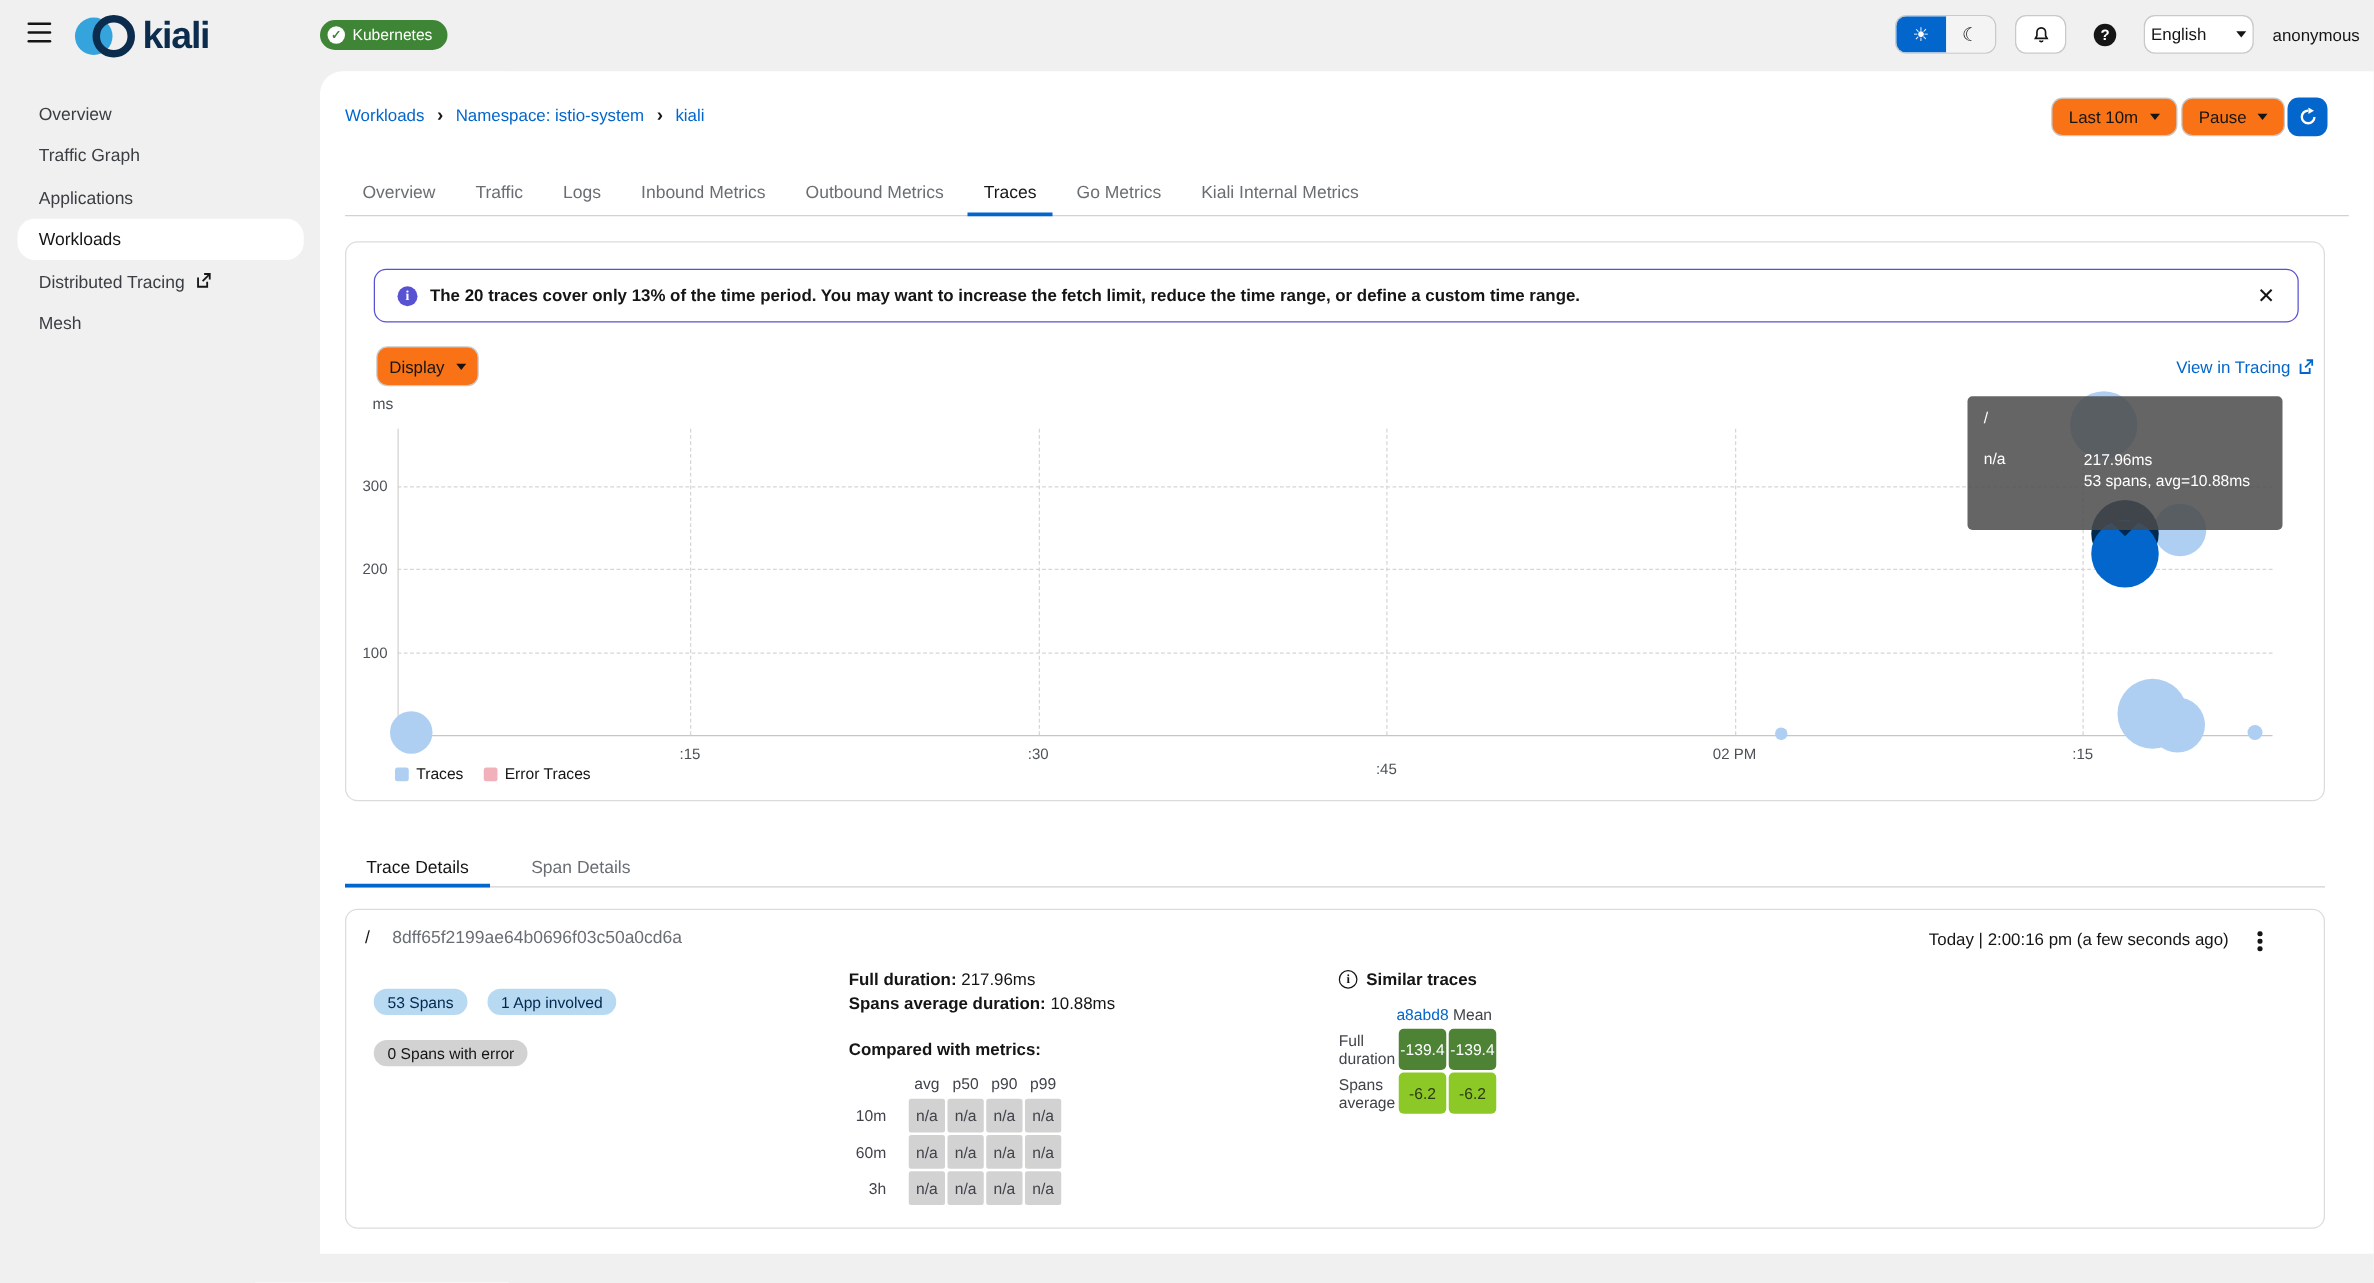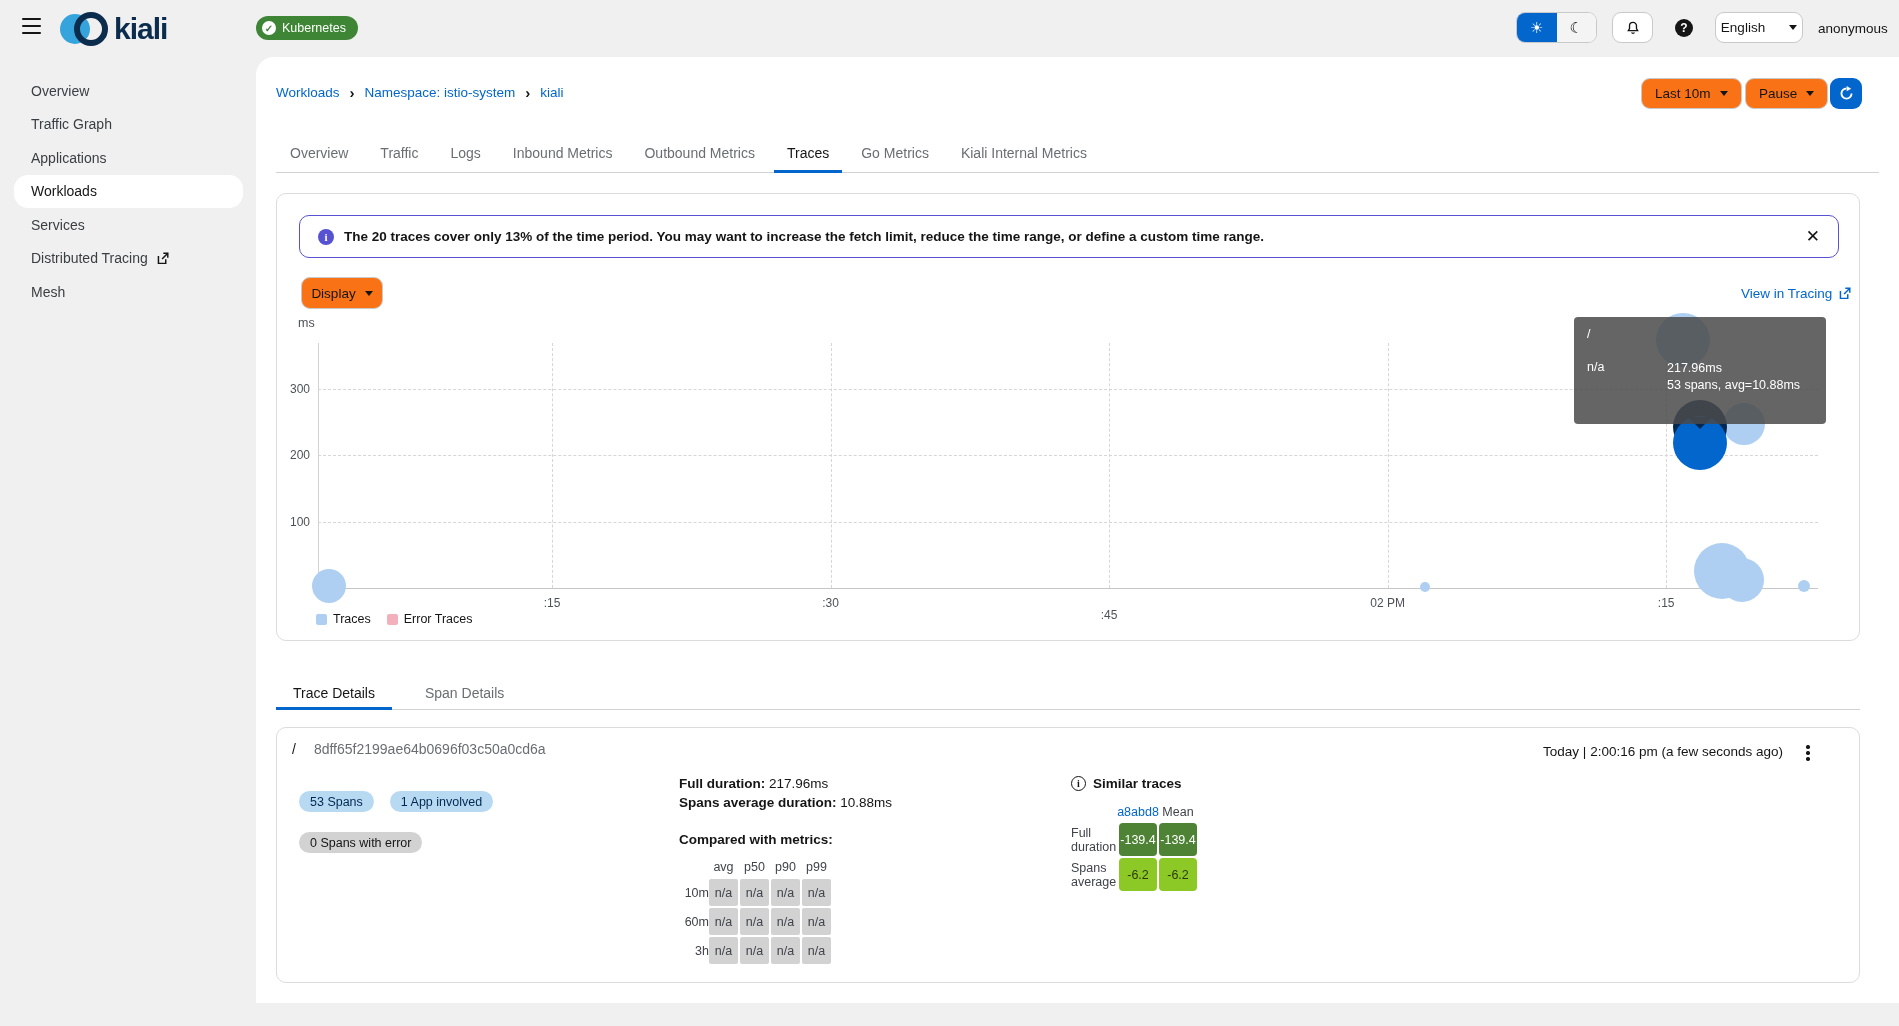--- a/index.html
+++ b/index.html
@@ -81,21 +81,21 @@
   .pill.blue{background:#b8d9f2}
   .pill.gray{background:#d2d2d2;color:#151515}
   .badges-r1{position:absolute;left:22px;top:63px;display:flex;gap:16px}
   .badges-r2{position:absolute;left:22px;top:104px}
   .mid-col{position:absolute;left:402px;top:48px;font-size:13.5px}
   .mid-col .line{margin-bottom:4px}
   .blabel{font-weight:bold}
   .compared{margin-top:22px;margin-bottom:10px;font-weight:bold}
   .metrics-table{font-size:12.5px;color:#40434a}
   .m-row{display:flex;align-items:center;margin-bottom:2px}
-  .m-label{width:30px;text-align:right;margin-right:0}
+  .m-label{width:30px;text-align:right;margin-right:18px}
   .m-cell{width:29px;height:27px;margin-right:2px;background:#d2d2d2;border-radius:2px;display:flex;align-items:center;justify-content:center}
   .m-cell.h{background:transparent;height:20px}
   .sim-col{position:absolute;left:794px;top:48px;font-size:13.5px}
   .sim-head{font-weight:bold;display:flex;align-items:center;gap:7px}
   .info-o{width:15px;height:15px;border-radius:50%;border:1.5px solid #151515;color:#151515;font-size:10px;font-weight:bold;display:flex;align-items:center;justify-content:center;font-family:"Liberation Serif",serif}
   .sim-table{margin-top:12px;font-size:12.5px;color:#40434a}
   .sim-row{display:flex;align-items:stretch;margin-bottom:2px}
   .sim-label{width:48px;display:flex;align-items:center;line-height:14px}
   .sim-cell{width:38px;margin-right:2px;border-radius:4px;display:flex;align-items:center;justify-content:center;min-height:33px}
   .sim-h{background:transparent !important;min-height:18px;color:#40434a}
@@ -147,23 +147,20 @@
       <span>Overview</span>
     </div>
   <div class="side-item">
       <span>Traffic Graph</span>
     </div>
   <div class="side-item">
       <span>Applications</span>
     </div>
   <div class="side-item active">
       <span>Workloads</span>
-    </div>
-  <div class="side-item">
-      <span>Services</span>
     </div>
   <div class="side-item">
     <span>Distributed Tracing</span>
     <svg width="13" height="13" viewBox="0 0 16 16">
         <path d="M3 5v9h9V9" fill="none" stroke="#151515" stroke-width="1.8"></path>
         <path d="M9 1.5h5.5V7" fill="none" stroke="#151515" stroke-width="1.8"></path>
         <path d="M14.5 1.5L7.5 8.5" stroke="#151515" stroke-width="1.8"></path>
       </svg>
   </div>
   <div class="side-item">

